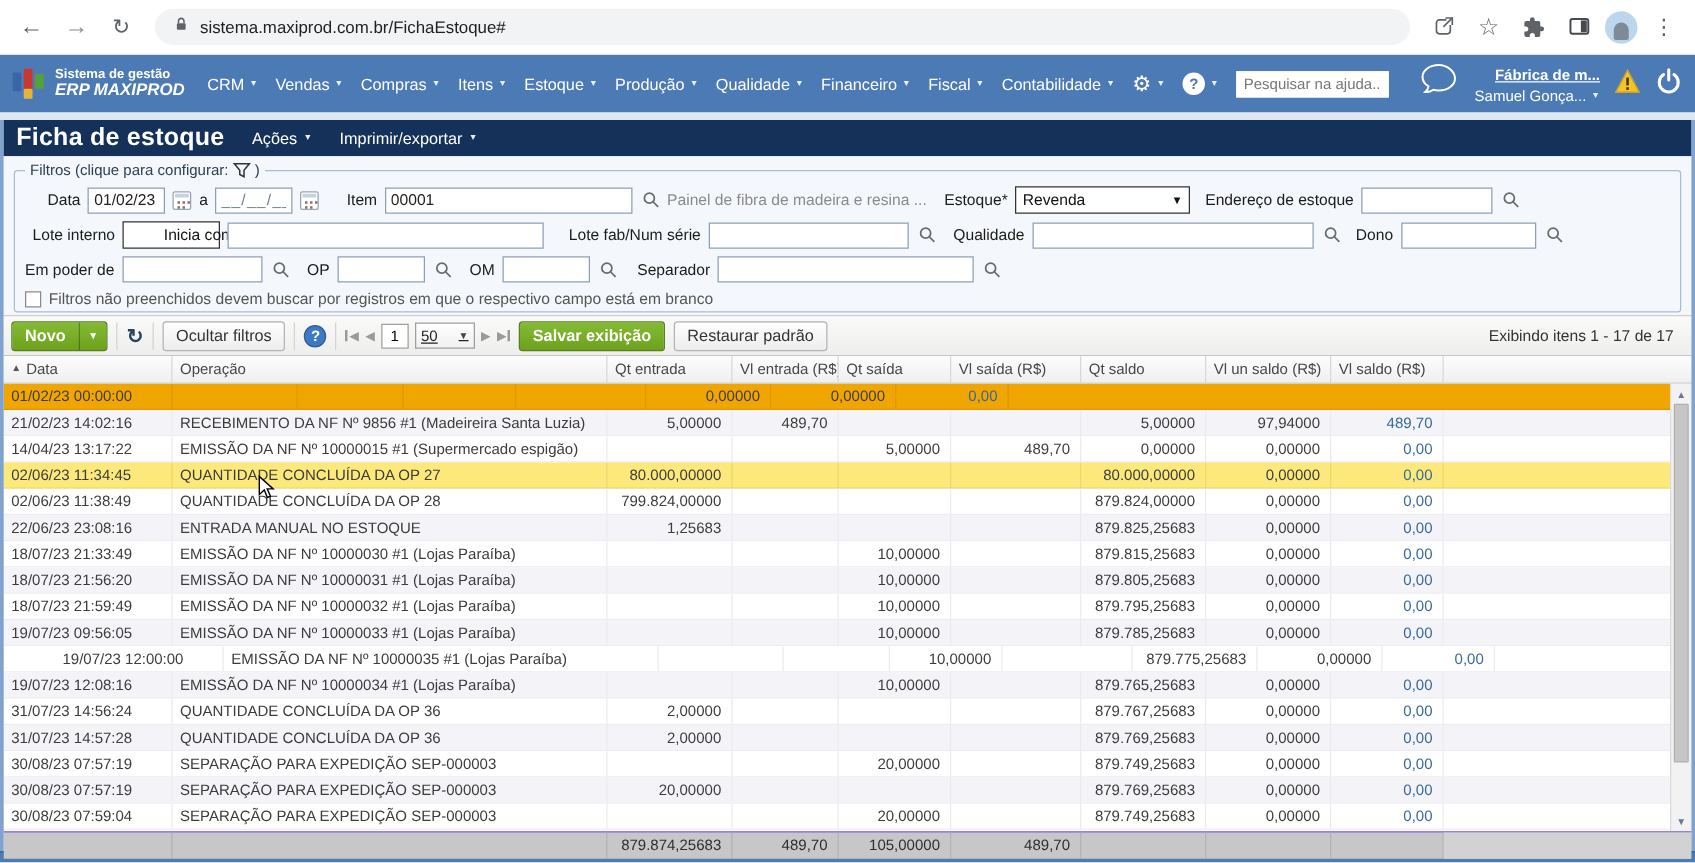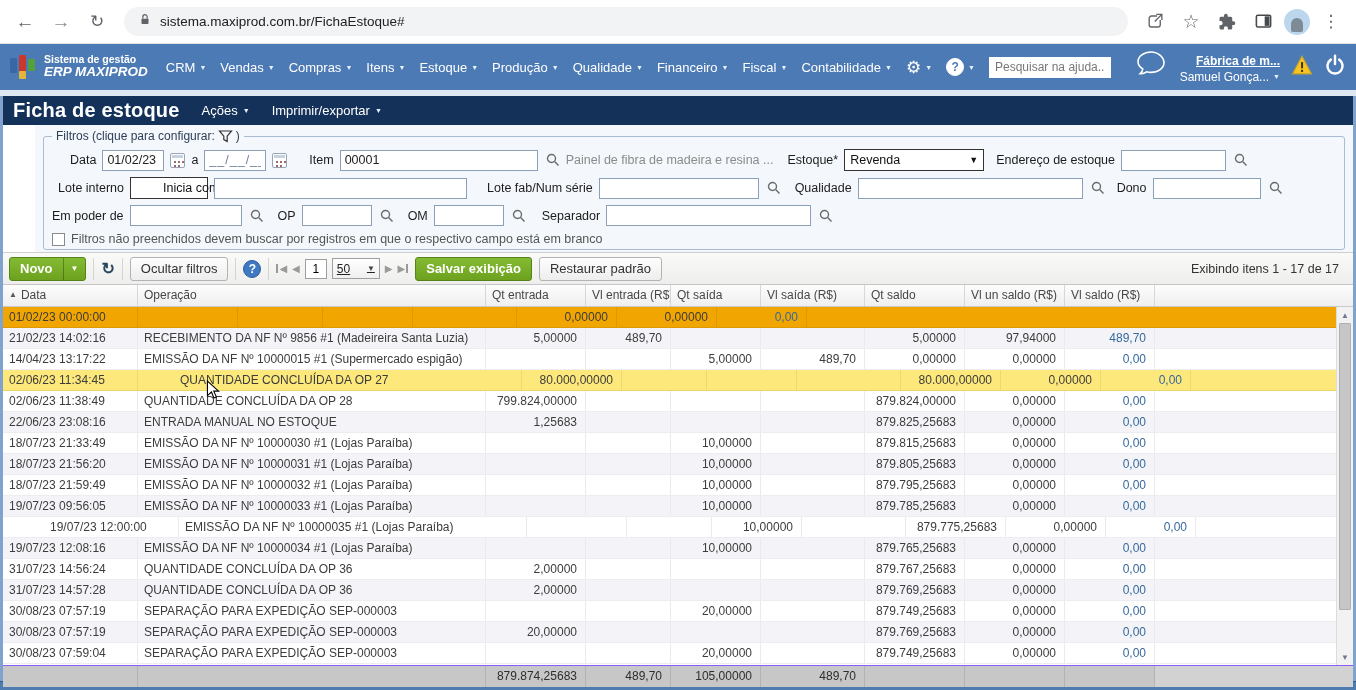--- a/index.html
+++ b/index.html
@@ -31,21 +31,21 @@
   .acct .usr { color:#fff; font-size:12px; display:flex; align-items:center; gap:4px; justify-content:flex-end; }
 
   
   .mainframe { border-left:3px solid #7fa3cd; border-right:3px solid #7fa3cd; height:585px; display:flex; flex-direction:column; background:#fff; }
   .gapline { height:6px; background:#dfe7f1; }
   .titlebar { height:29px; background:#14315a; display:flex; align-items:center; padding:0 10px; gap:22px; flex:none; }
   .pgtitle { color:#fff; font-size:20px; font-weight:bold; letter-spacing:0.2px; }
   .tmenu { color:#fff; font-size:13px; display:flex; align-items:center; gap:5px; }
 
   
-  .filters { height:127px; background:#f4f7fb; padding:4px 8px 2px 8px; flex:none;margin-left:32px; }
+  .filters { height:127px; background:#f4f7fb; padding:4px 8px 2px 8px; flex:none; }
   fieldset { border:1px solid #a8bdd4; border-radius:3px; height:100%; padding:2px 8px 0 8px; }
   legend { font-size:12px; color:#2e4057; padding:0 4px; display:flex; align-items:center; gap:3px; }
   .frow { display:flex; align-items:center; gap:6px; margin:4px 0 6px 0; font-size:12.5px; color:#1c1c1c; white-space:nowrap; }
   .frow label { margin-left:6px; }
   .tb { height:21px; border:1px solid #8aa0b8; background:#fff; font-size:12.5px; padding:0 4px; color:#222; font-family:"Liberation Sans",sans-serif; }
   .tb.ghost { color:#6d7f96; letter-spacing:1px; }
   .fsel { height:22px; border:1px solid #333; background:#fff; display:flex; align-items:center; justify-content:space-between; padding:0 5px; font-size:12.5px; color:#111; }
   .fsel .sc { font-size:9px; color:#111; }
   .itemdesc { color:#8b8b8b; font-size:12.5px; }
   .chkrow { display:flex; align-items:center; gap:6px; font-size:12.5px; color:#555; margin-top:2px; }
@@ -442,21 +442,21 @@
           <div class="td num" style="width: 85px;"></div>
           <div class="td num" style="width: 90px;">5,00000</div>
           <div class="td num" style="width: 104px;">489,70</div>
           <div class="td num" style="width: 100px;">0,00000</div>
           <div class="td num" style="width: 100px;">0,00000</div>
           <div class="td num link" style="width: 90px;">0,00</div>
           <div class="td fill"></div>
         </div>
         <div class="tr alt hover">
           <div class="td" style="width: 135px;">02/06/23 11:34:45</div>
-          <div class="td" style="width: 348px; margin-left: 36px;">QUANTIDADE CONCLUÍDA DA OP 27</div>
+          <div class="td" style="width: 348px;">QUANTIDADE CONCLUÍDA DA OP 27</div>
           <div class="td num" style="width: 100px;">80.000,00000</div>
           <div class="td num" style="width: 85px;"></div>
           <div class="td num" style="width: 90px;"></div>
           <div class="td num" style="width: 104px;"></div>
           <div class="td num" style="width: 100px;">80.000,00000</div>
           <div class="td num" style="width: 100px;">0,00000</div>
           <div class="td num link" style="width: 90px;">0,00</div>
           <div class="td fill"></div>
         </div>
         <div class="tr">

